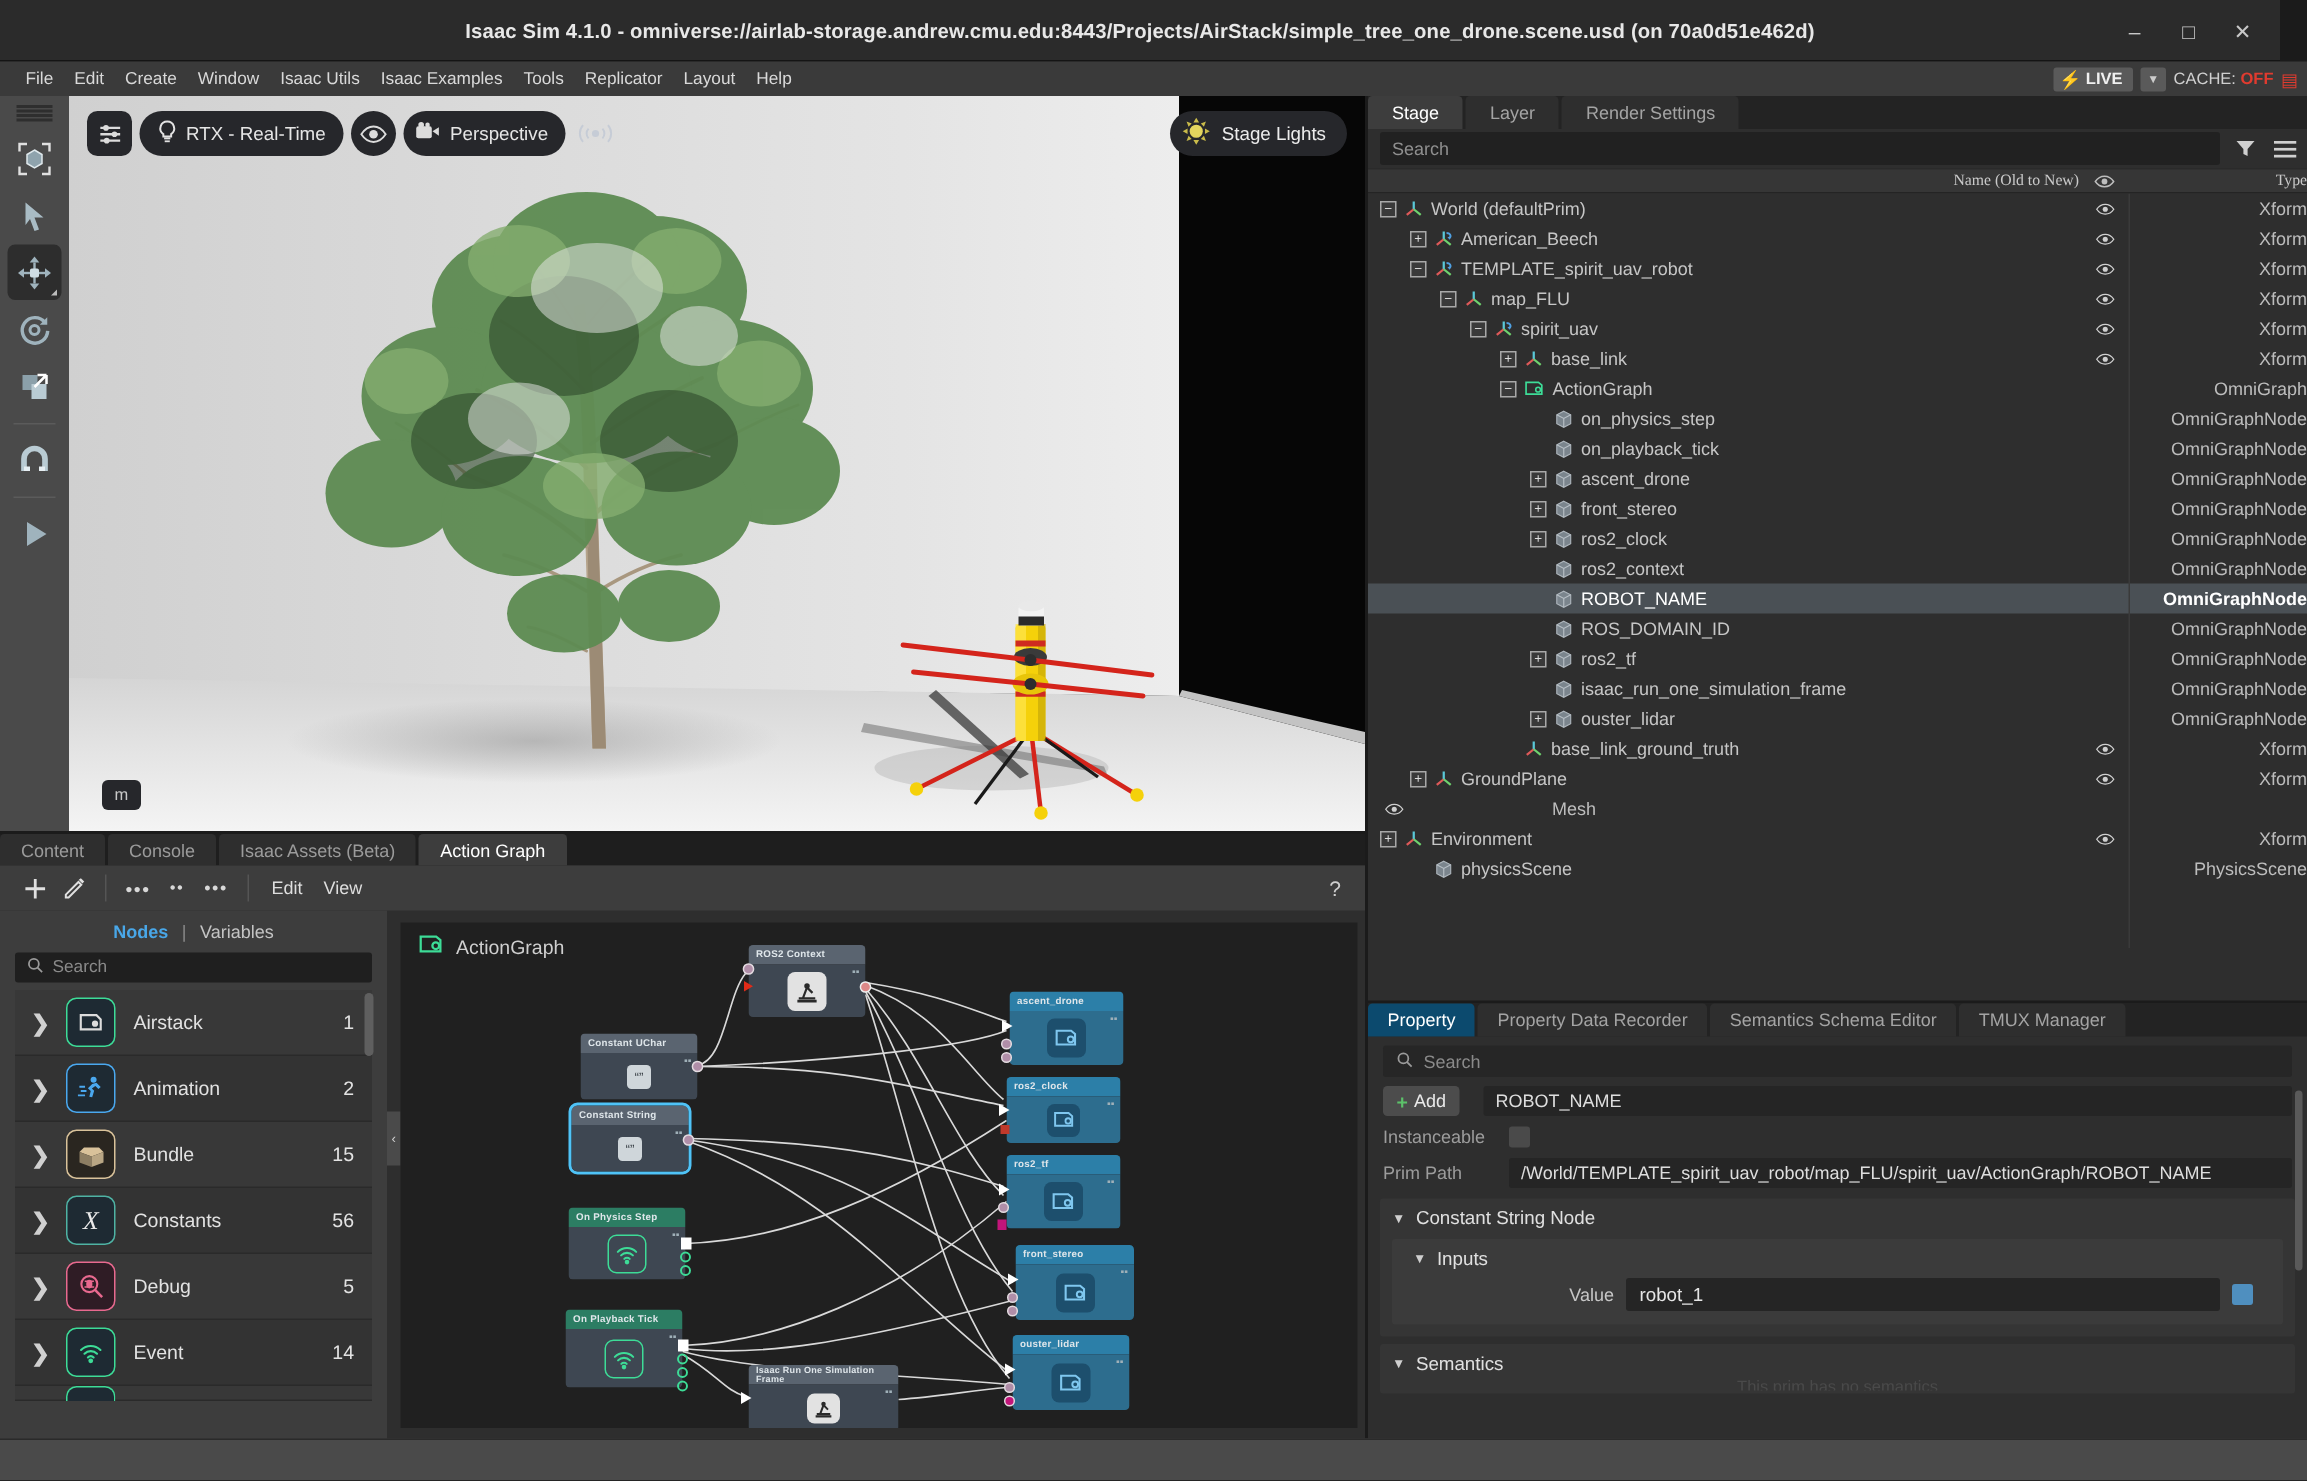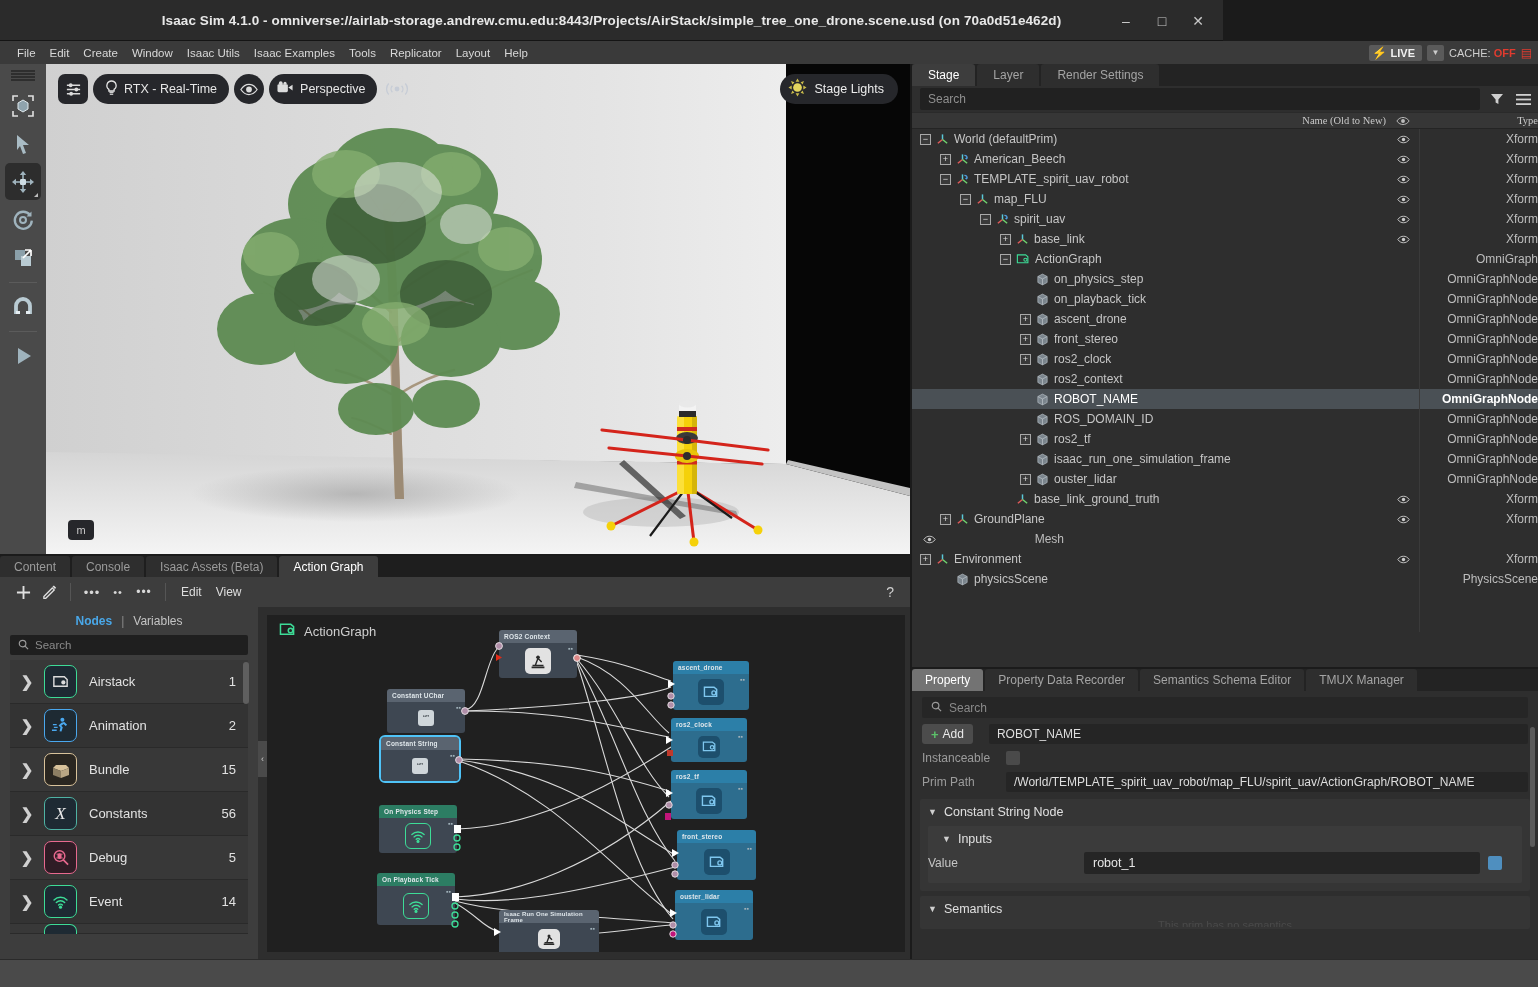--- a/index.html
+++ b/index.html
@@ -7,21 +7,21 @@
     width: 1538px; height: 987px;
     background: #1b1b1b;
     font-family: "Liberation Sans", sans-serif;
     overflow: hidden;
     color: #d4d4d4;
   }
   .app { position: relative; width: 1538px; height: 987px; background: #1b1b1b; }
 
   
   .titlebar {
-    position: absolute; left: 0; top: 0; width: 1223px; height: 41px;
+    position: absolute; left: 0; top: 0; width: 1520px; height: 41px;
     background: #2b2b2b;
     display: flex; align-items: center; justify-content: center;
     border-bottom: 1px solid #141414;
   }
   .titlebar-text {
     font-size: 13.5px; font-weight: bold; color: #e8e8e8; letter-spacing: 0.1px;
   }
   .win-btns {
     position: absolute; right: 8px; top: 0; height: 41px;
     display: flex; align-items: center; gap: 2px;
@@ -247,21 +247,21 @@
   .proppanel {
     position: absolute; left: 912px; top: 669px; width: 626px; height: 290px;
     background: #2e2e2e;
   }
   .pp-tabs { height: 22px; background: #232323; display:flex; align-items:flex-end; }
   .pp-tab {
     height: 22px; padding: 0 13px; display:flex; align-items:center;
     font-size: 12px; color:#a4a4a4; background:#2e2e2e; margin-right:2px;
     border-top-left-radius:3px; border-top-right-radius:3px;
   }
-  .pp-tab.active { background:#737373; color:#ffffff; }
+  .pp-tab.active { background:#0c4a6e; color:#ffffff; }
   .pp-search {
     margin: 6px 10px 4px 10px; height:21px; background:#262626; border-radius:2px;
     display:flex; align-items:center; gap:7px; padding: 0 9px; font-size:12px; color:#8a8a8a;
   }
   .pp-row { display:flex; align-items:center; height:24px; padding: 0 10px; gap: 8px;}
   .pp-addbtn {
     background:#4c4c4c; border-radius:3px; height:20px; display:flex; align-items:center;
     gap:4px; padding: 0 9px; font-size:12px; color:#eaeaea;
   }
   .pp-plus { color:#5cc16a; font-weight:bold; font-size:13px; line-height:1; }
@@ -272,21 +272,21 @@
     overflow:hidden; white-space:nowrap;
   }
   .pp-check { width:14px; height:14px; background:#4a4a4a; border-radius:2px; }
   .pp-section {
     margin: 5px 8px 0 8px; background:#353535; border-radius:2px; padding: 6px 0 8px 0;
   }
   .pp-sect-title { display:flex; align-items:center; gap:7px; padding: 0 10px 0 8px; font-size:12.5px; color:#e0e0e0;}
   .pp-tri { font-size: 9px; color:#cfcfcf; }
   .pp-sub { margin: 7px 8px 0 8px; background:#3b3b3b; border-radius:2px; padding: 6px 0 9px 0;}
   .pp-value-row { display:flex; align-items:center; gap:8px; padding: 6px 10px 0 0; }
-  .pp-value-label { width: 148px; font-size:12px; color:#c6c6c6; }
+  .pp-value-label { width: 148px; text-align:right; font-size:12px; color:#c6c6c6; }
   .pp-value-field {
     flex:1; height:22px; background:#252525; border-radius:2px;
     display:flex; align-items:center; padding: 0 9px; font-size:12.5px; color:#e6e6e6;
   }
   .pp-swatch { width:14px; height:14px; background:#4f8fbf; border-radius:2px; margin-right:10px;}
   .pp-scroll { position:absolute; right: 3px; top: 58px; width:5px; height: 120px; background:#5a5a5a; border-radius:3px;}
   .pp-faint { text-align:center; font-size:11px; color:#4a4a4a; margin-top: 3px; overflow:hidden; height:8px;}
 
   .statusbar {
     position:absolute; left:0; top:959px; width:1538px; height:28px; background:#4a4a4a;

